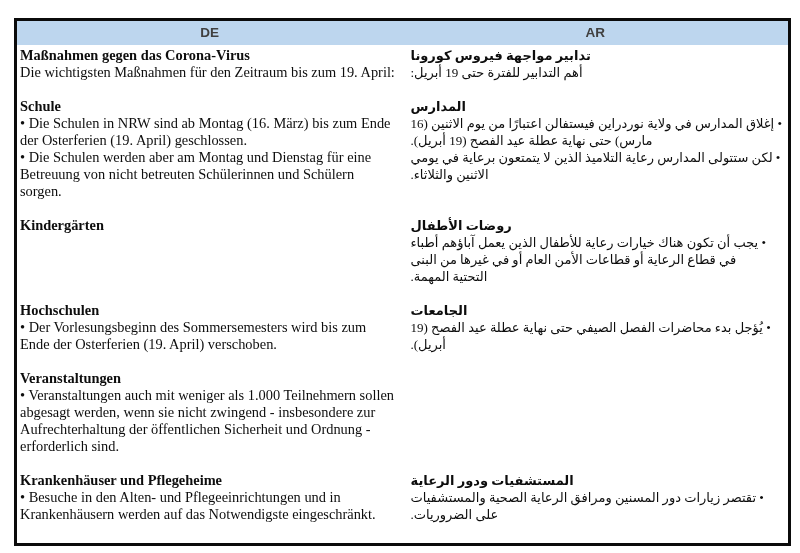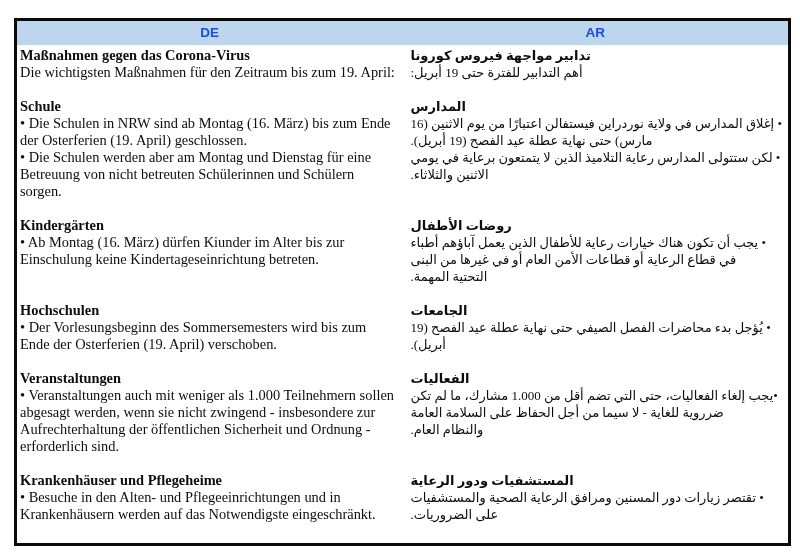--- a/index.html
+++ b/index.html
@@ -25,21 +25,21 @@
     height: 24px;
     background: #bdd6ee;
   }
   .hcell {
     flex: 1 1 50%;
     text-align: center;
     font-family: "Liberation Sans", sans-serif;
     font-weight: bold;
     font-size: 13.5px;
     line-height: 24px;
-    color: #1d4ed8;
+    color: #404040;
   }
   .tbody { padding-top: 2px; }
   .section-row {
     display: grid;
     grid-template-columns: 1fr 1fr;
     margin-bottom: 17px;
   }
   .section-row:last-child { margin-bottom: 0; }
   .de-cell {
     padding: 0 5px 0 3px;
@@ -93,21 +93,20 @@
       <div class="ar-cell" dir="rtl">
         <p class="sec-title">المدارس</p>
         <p class="ar-item">• إغلاق المدارس في ولاية نوردراين فيستفالن اعتبارًا من يوم الاثنين (16 مارس) حتى نهاية عطلة عيد الفصح (19 أبريل).</p>
         <p class="ar-item">• لكن ستتولى المدارس رعاية التلاميذ الذين لا يتمتعون برعاية في يومي الاثنين والثلاثاء.</p>
       </div>
     </div>
 
     <div class="section-row">
       <div class="de-cell">
         <p class="sec-title">Kindergärten</p>
-        <p>• Ab Montag (16. März) dürfen Kiunder im Alter bis zur Einschulung keine Kindertageseinrichtung betreten.</p>
       </div>
       <div class="ar-cell" dir="rtl">
         <p class="sec-title">روضات الأطفال</p>
         <p class="ar-item">• يجب أن تكون هناك خيارات رعاية للأطفال الذين يعمل آباؤهم أطباء في قطاع الرعاية أو قطاعات الأمن العام أو في غيرها من البنى التحتية المهمة.</p>
       </div>
     </div>
 
     <div class="section-row">
       <div class="de-cell">
         <p class="sec-title">Hochschulen</p>
@@ -117,24 +116,20 @@
         <p class="sec-title">الجامعات</p>
         <p class="ar-item">• يُؤجل بدء محاضرات الفصل الصيفي حتى نهاية عطلة عيد الفصح (19 أبريل).</p>
       </div>
     </div>
 
     <div class="section-row">
       <div class="de-cell">
         <p class="sec-title">Veranstaltungen</p>
         <p>• Veranstaltungen auch mit weniger als 1.000 Teilnehmern sollen abgesagt werden, wenn sie nicht zwingend - insbesondere zur Aufrechterhaltung der öffentlichen Sicherheit und Ordnung - erforderlich sind.</p>
       </div>
-      <div class="ar-cell" dir="rtl">
-        <p class="sec-title">الفعاليات</p>
-        <p class="ar-item">•يجب إلغاء الفعاليات، حتى التي تضم أقل من 1.000 مشارك، ما لم تكن ضرروية للغاية - لا سيما من أجل الحفاظ على السلامة العامة والنظام العام.</p>
-      </div>
     </div>
 
     <div class="section-row">
       <div class="de-cell">
         <p class="sec-title">Krankenhäuser und Pflegeheime</p>
         <p>• Besuche in den Alten- und Pflegeeinrichtungen und in Krankenhäusern werden auf das Notwendigste eingeschränkt.</p>
       </div>
       <div class="ar-cell" dir="rtl">
         <p class="sec-title">المستشفيات ودور الرعاية</p>
         <p class="ar-item">• تقتصر زيارات دور المسنين ومرافق الرعاية الصحية والمستشفيات على الضروريات.</p>

